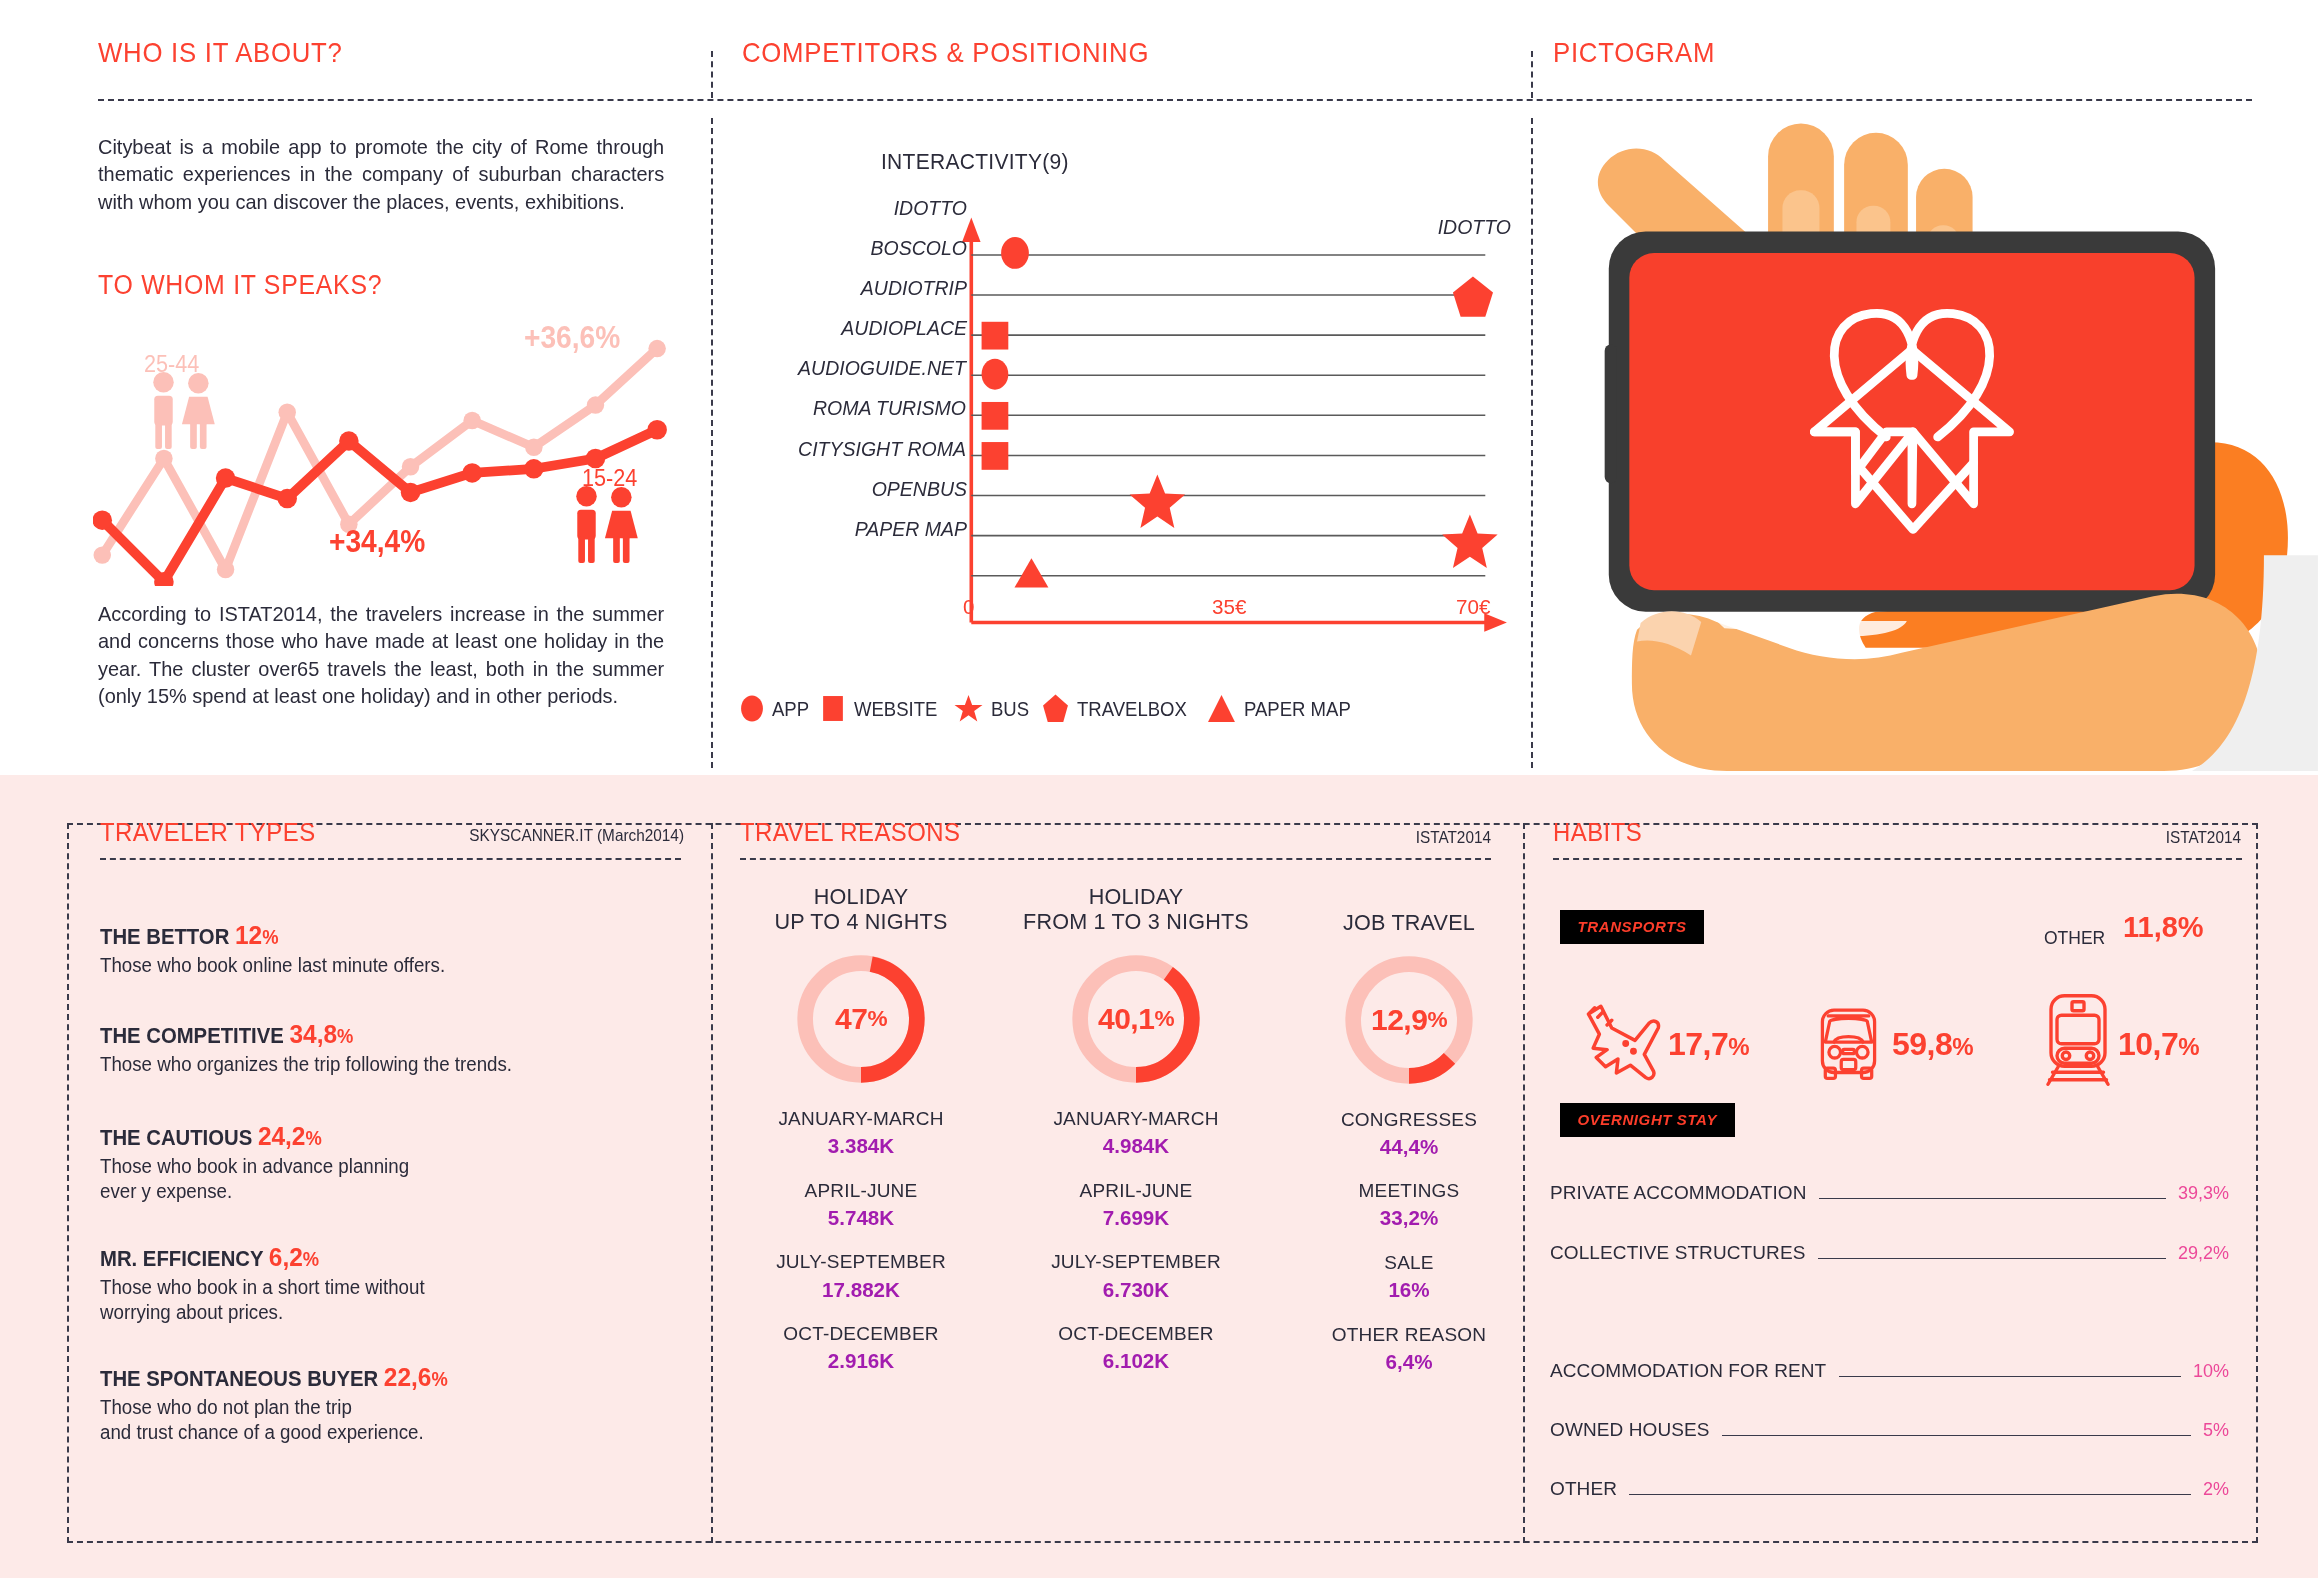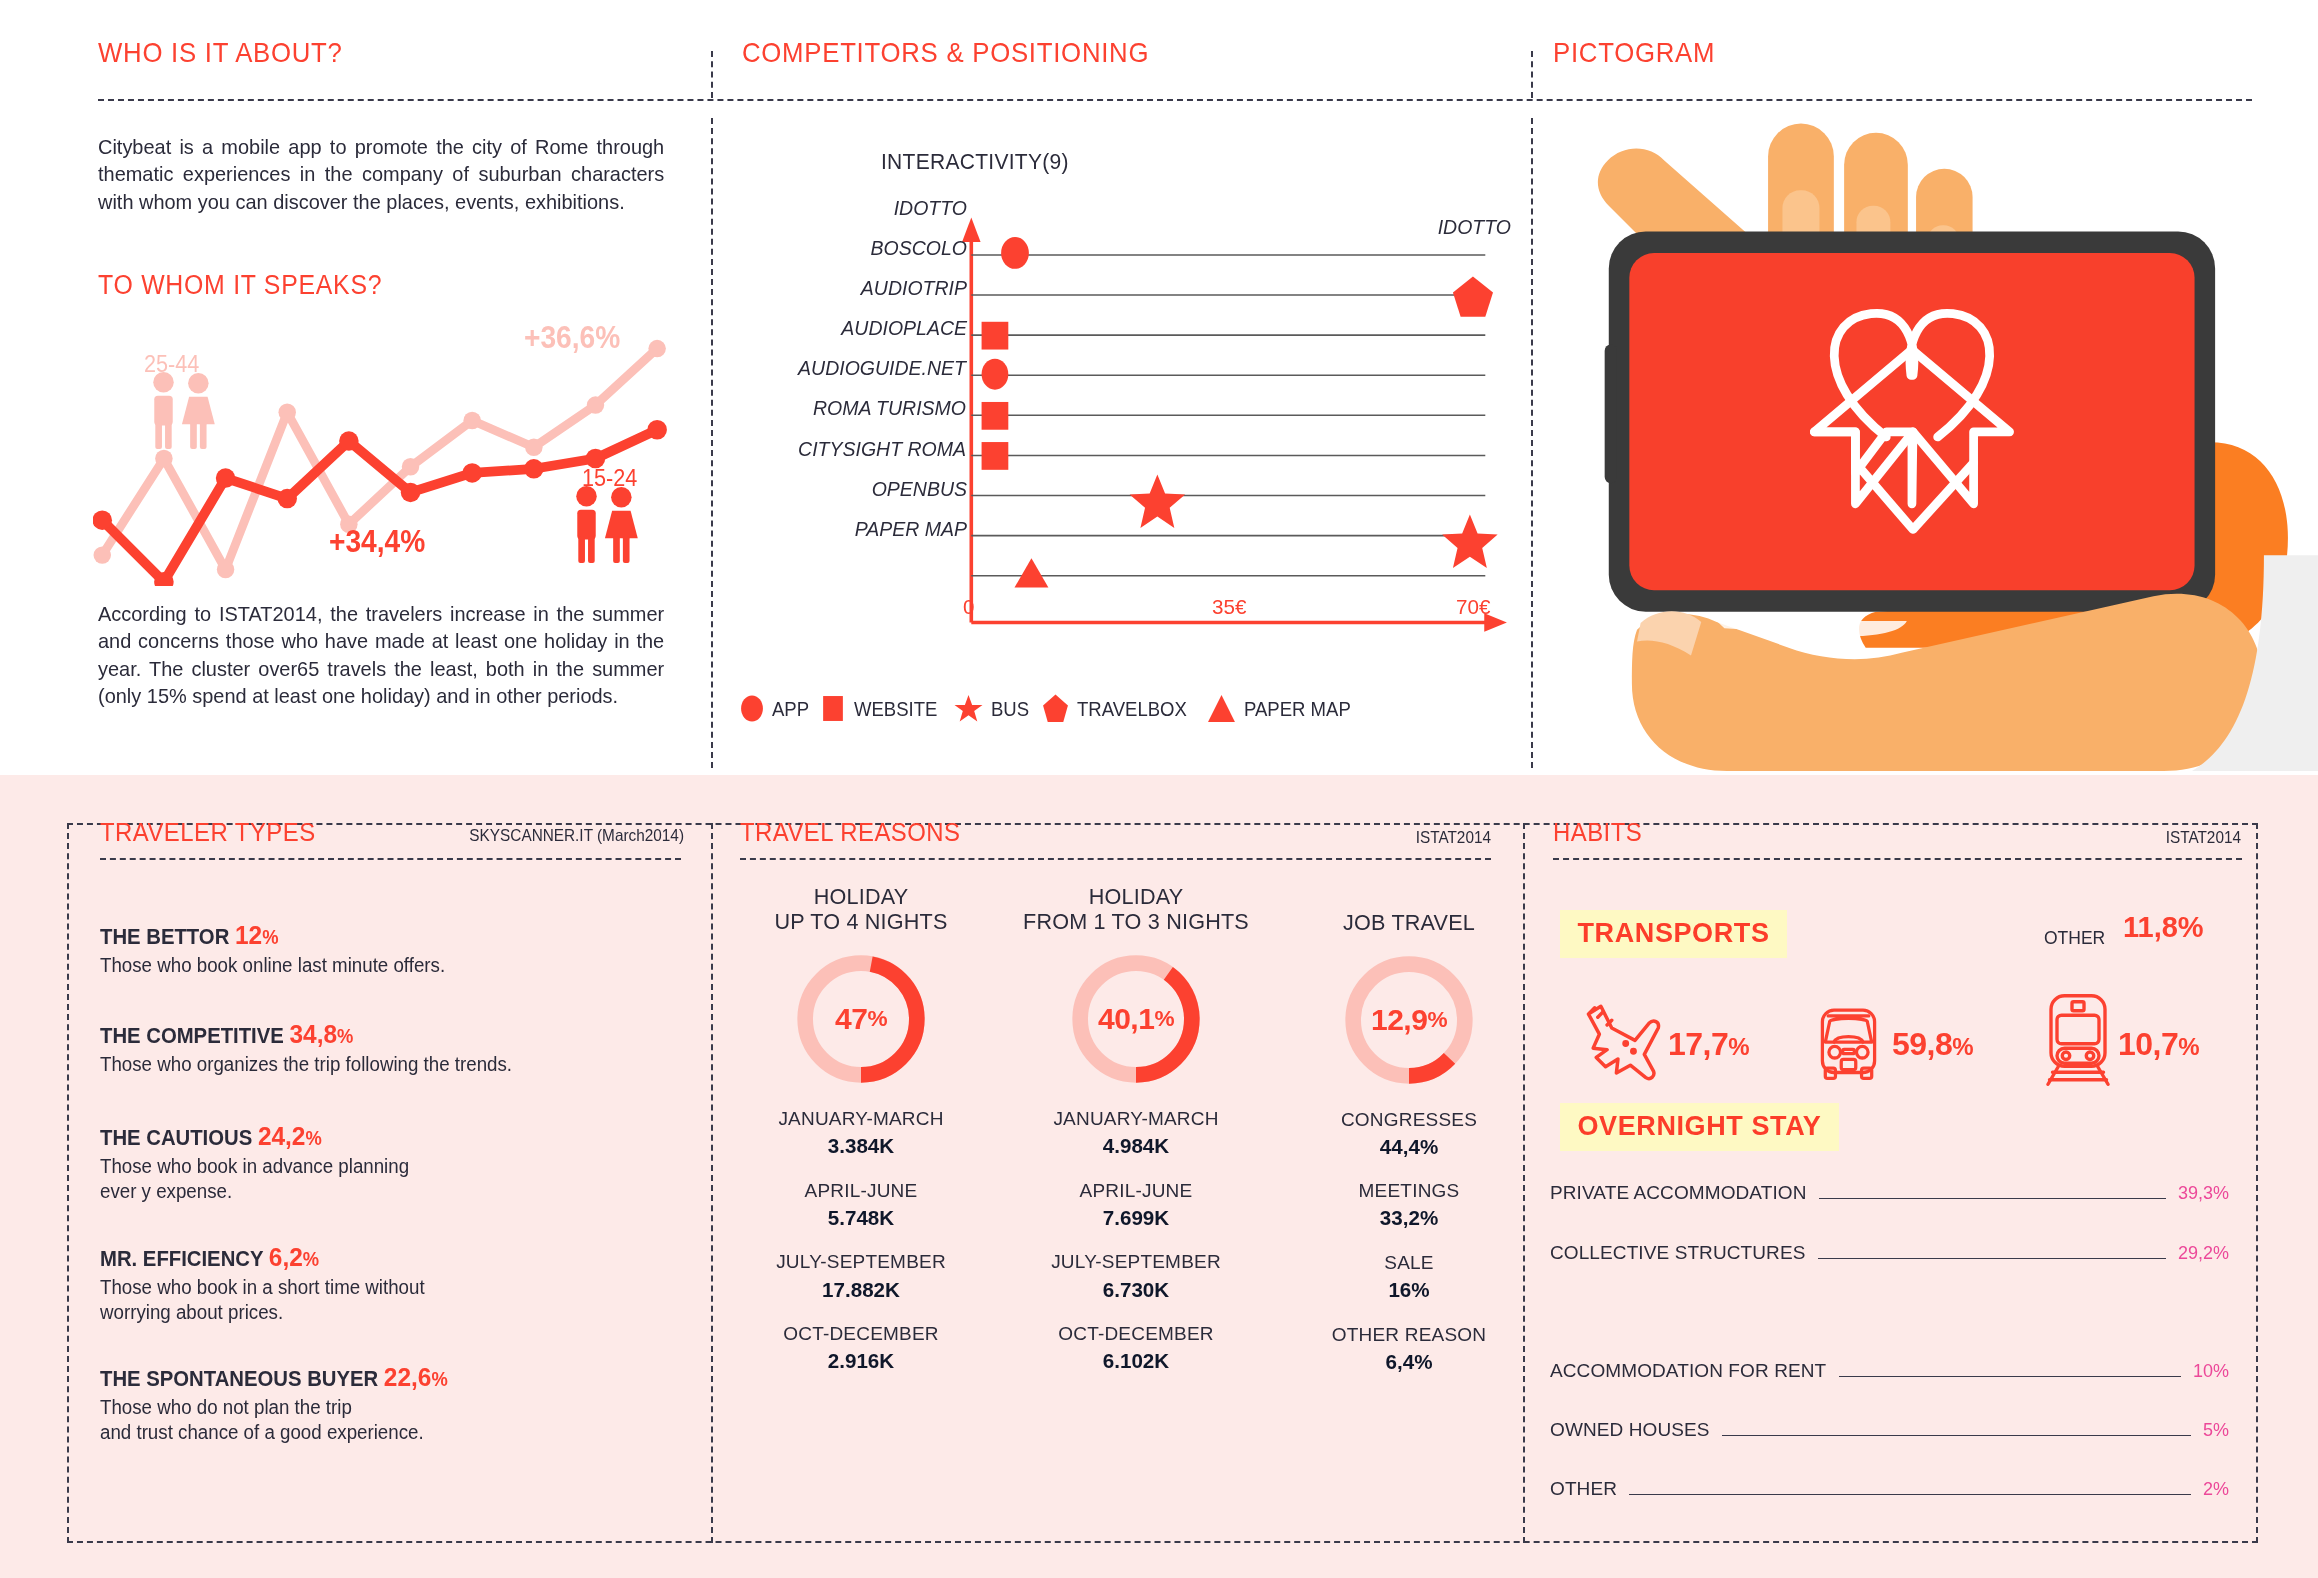--- a/index.html
+++ b/index.html
@@ -171,33 +171,34 @@
   .donut .dv {
     position: absolute; left: 0; top: 0; width: 134px; height: 134px;
     display: flex; align-items: center; justify-content: center;
     color: #fc4130; font-weight: 700; font-size: 30px;
     font-stretch: condensed; letter-spacing: -0.5px;
   }
   .donut .dv .pc { font-size: 22.6px; }
   .tr-row { margin-top: 21.6px; }
   .tr-row .k { font-size: 19px; color: #2b2b3a; letter-spacing: 0.2px;
                font-stretch: condensed; }
-  .tr-row .v { font-size: 20.6px; color: #0f172a; font-weight: 700; margin-top: 4.1px;
+  .tr-row .v { font-size: 20.6px; color: #a21caf; font-weight: 700; margin-top: 4.1px;
                font-stretch: condensed; }
 
   
   .chip {
     position: absolute;
-    background: #fef9c3;
+    background: #000000;
     color: #fc3d2a;
-    font-size: 27px;
+    font-size: 15px;
     font-weight: 700;
     letter-spacing: 0.6px;
     padding: 8.2px 17.5px 9.3px 17.5px;
     white-space: nowrap;
+    font-style: italic;
   }
   .other-lab {
     position: absolute; font-size: 17.5px; color: #2b2b3a; white-space: nowrap;
     font-stretch: condensed;
   }
   .other-val {
     position: absolute; font-size: 29px; color: #fc4130; font-weight: 700; white-space: nowrap;
     font-stretch: condensed;
   }
   .tr-ico { position: absolute; }

